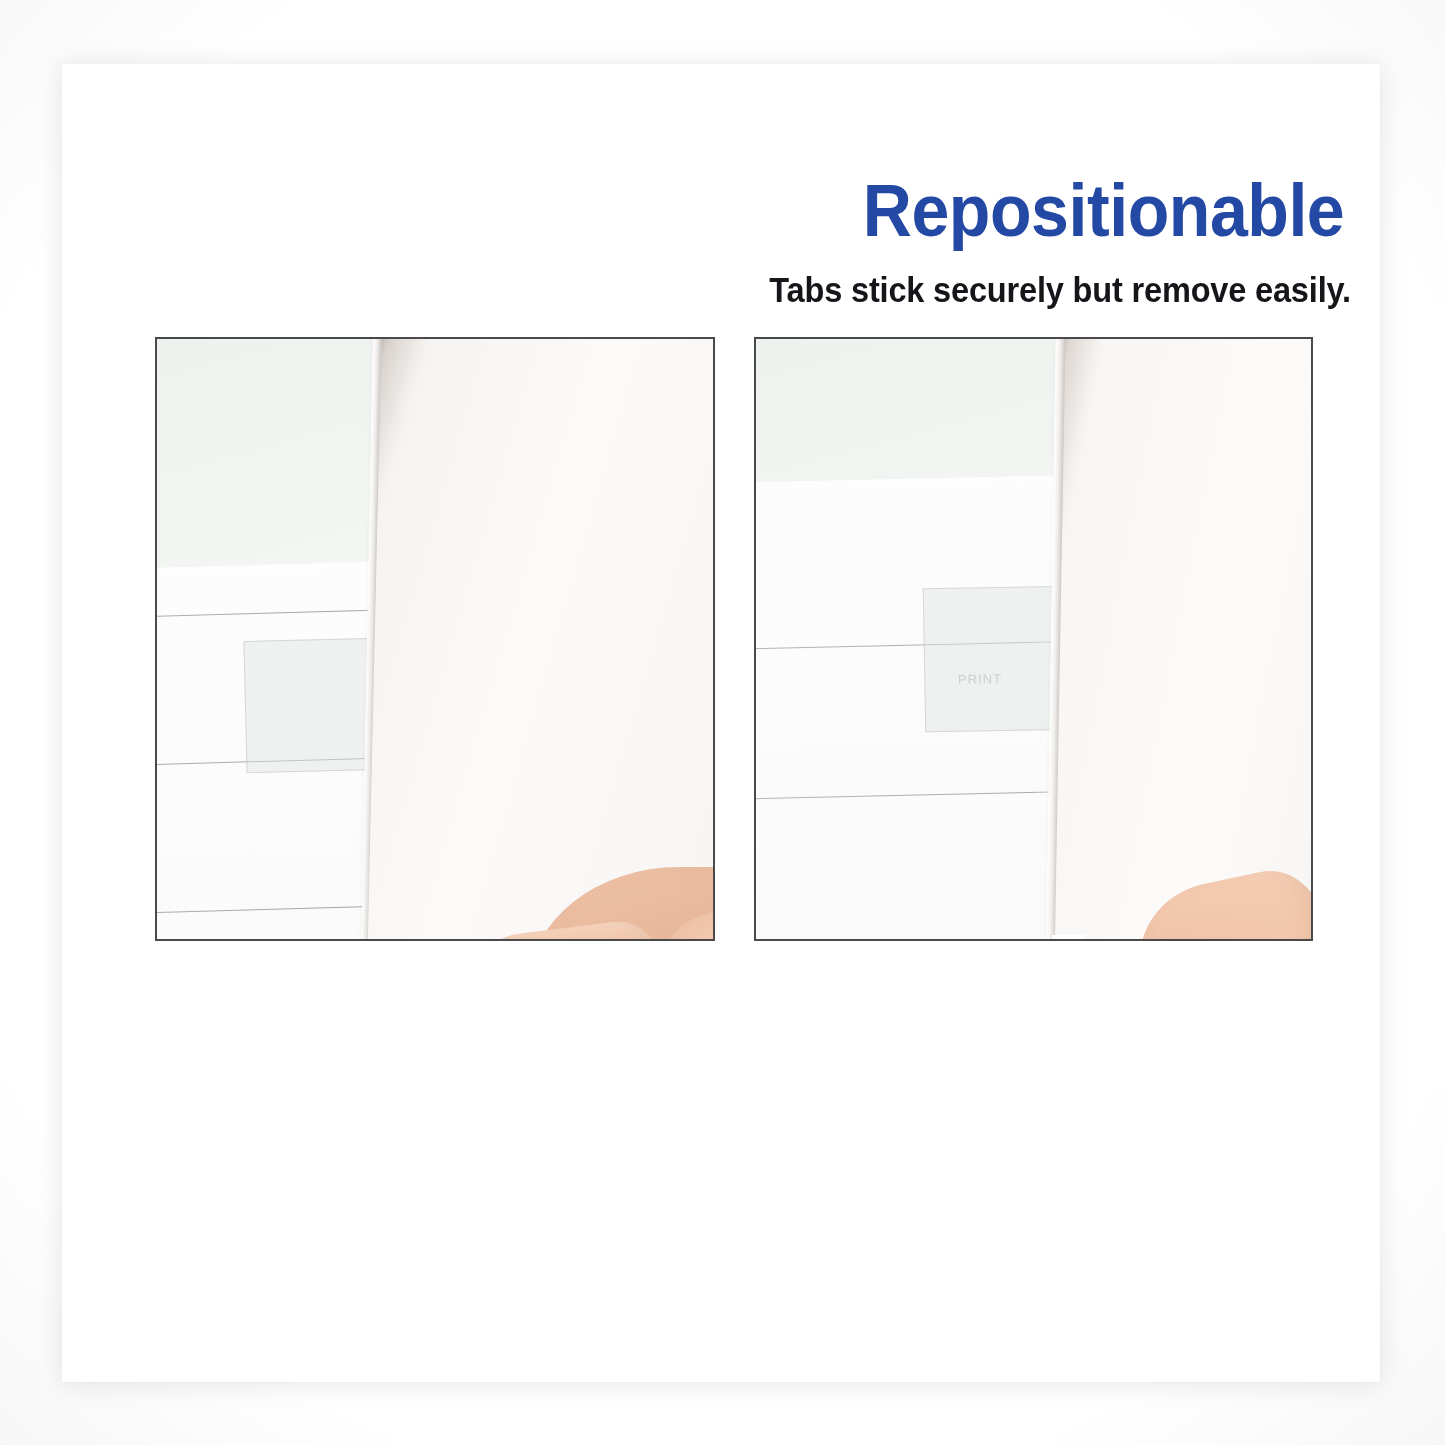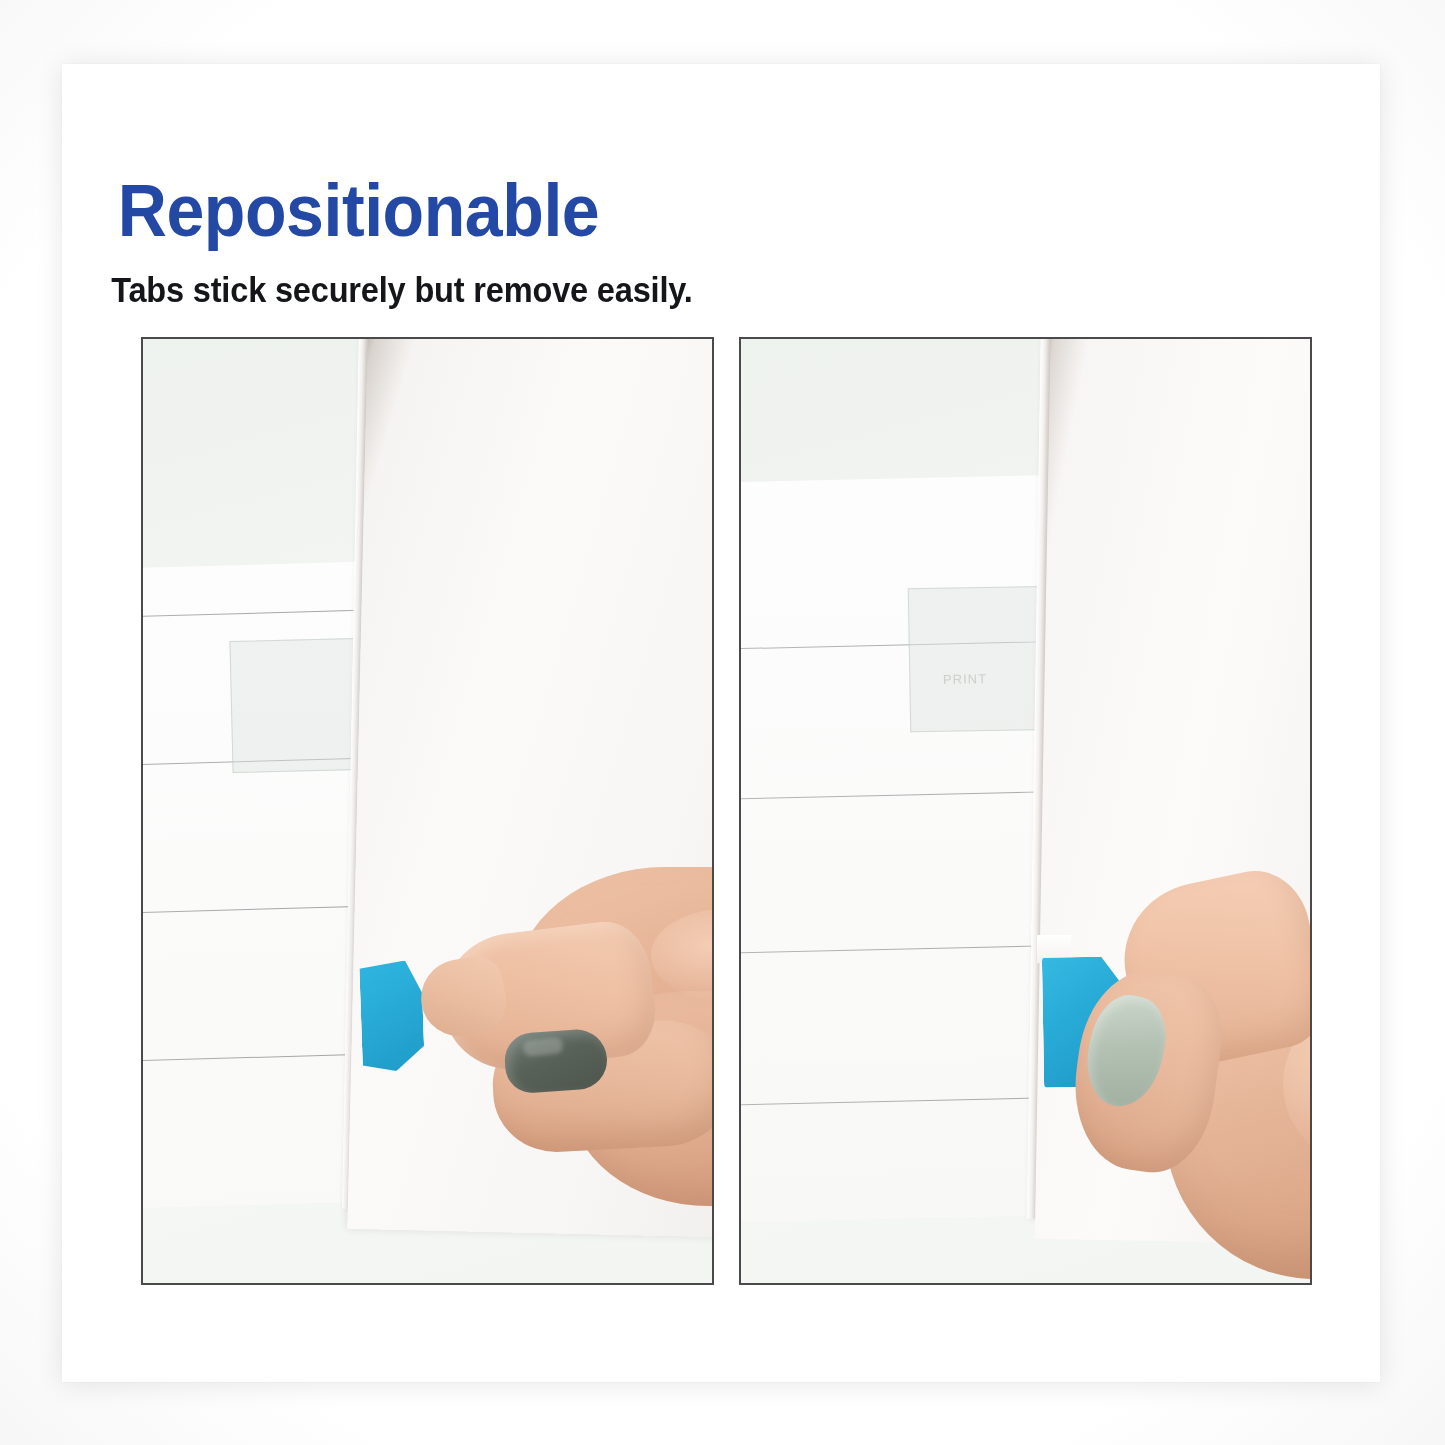--- a/index.html
+++ b/index.html
@@ -26,23 +26,23 @@
     position: absolute;
     left: 62px; top: 64px;
     width: 1318px; height: 1318px;
     background: #ffffff;
     box-shadow: 0 2px 26px rgba(0,0,0,0.10), 0 0 1px rgba(0,0,0,0.08);
   }
 
   
   .headline-block {
     position: absolute;
-    left: 3px; top: 110px;
+    left: 17px; top: 110px;
     width: 1318px;
-    text-align: left;
+    text-align: right;
   }
   .headline {
     font-family: "Liberation Sans Narrow", "Liberation Sans", sans-serif;
     font-size: 74px;
     font-weight: 700;
     letter-spacing: -0.5px;
     color: #2449a4;
     line-height: 1.0;
     transform: scaleX(0.92);
     white-space: nowrap;
@@ -64,25 +64,26 @@
     left: 79px;
     top: 273px;
     width: 1172px;
     height: 852px;
     display: flex;
     gap: 25px;
   }
   .panel {
     position: relative;
     width: 573px;
-    height: 948px;
+    height: 604px;
     border: 2px solid #4a4a4d;
     box-sizing: border-box;
     overflow: hidden;
     background: linear-gradient(165deg, #eef2ef 0%, #f2f5f2 30%, #f6f8f6 60%, #f3f5f3 100%);
+    margin-left: 14px;
   }
 
   
   
   .lp-stack {
     position: absolute;
     left: 216px; top: -10px;
     width: 30px; height: 880px;
     background: linear-gradient(90deg,
         #ffffff 0%, #f4f2f0 14%, #cfc8c3 34%,

